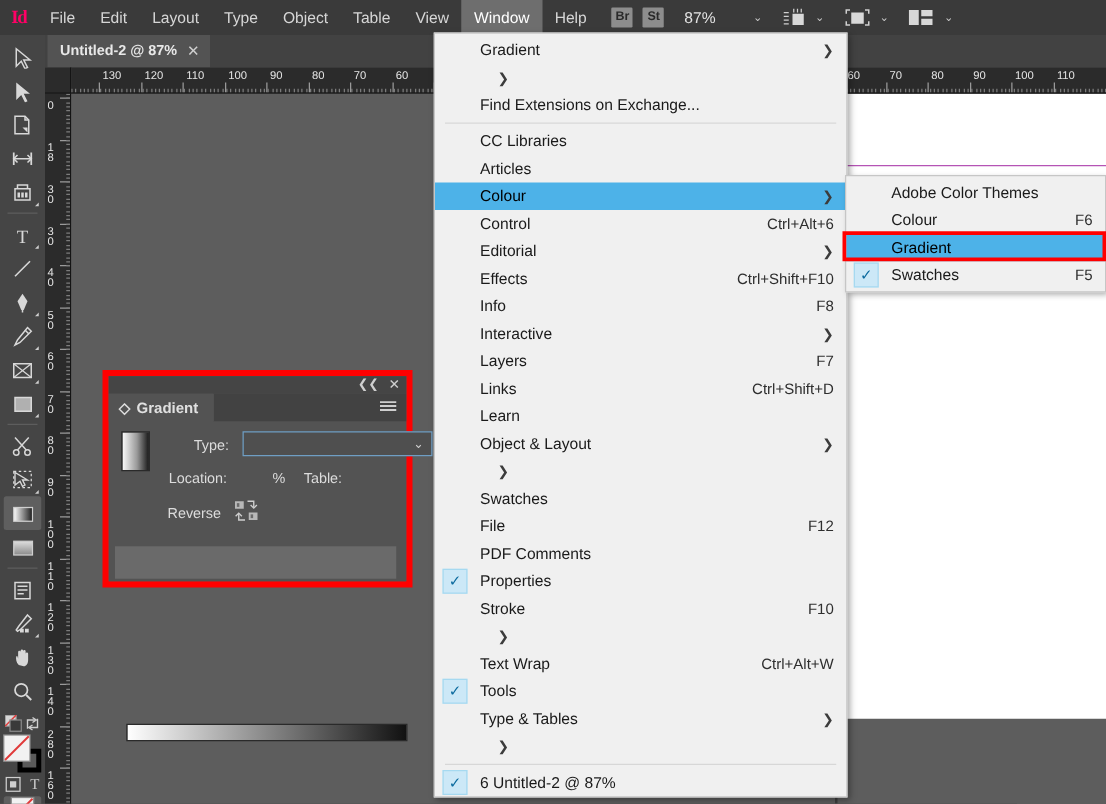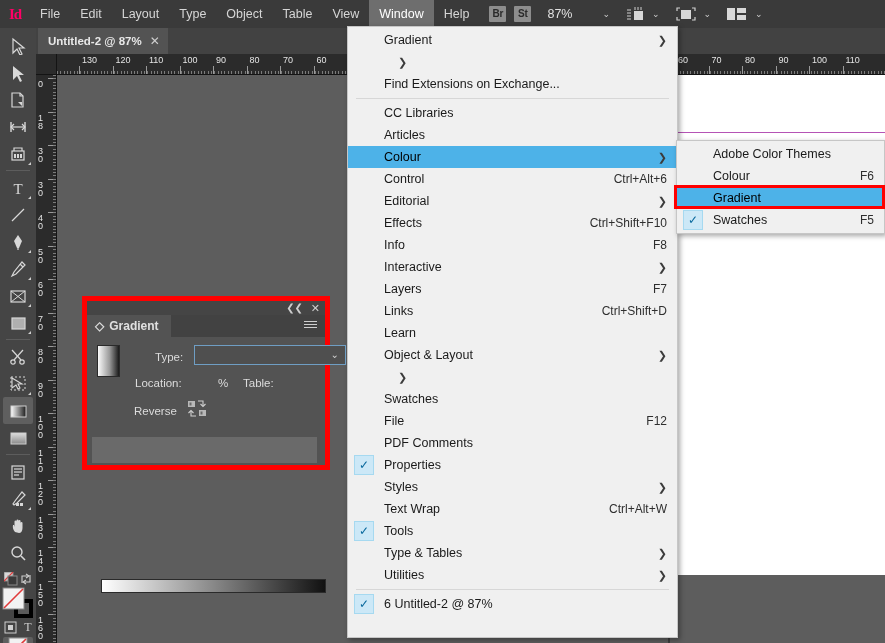--- a/index.html
+++ b/index.html
@@ -950,21 +950,21 @@
       <div class="rv-lab" style="top: 340px;">100</div>
       <div class="rv-tick" style="top: 371.5px; width: 8px;"></div>
       <div class="rv-lab" style="top: 373.5px;">110</div>
       <div class="rv-tick" style="top: 405px; width: 8px;"></div>
       <div class="rv-lab" style="top: 407px;">120</div>
       <div class="rv-tick" style="top: 438.5px; width: 8px;"></div>
       <div class="rv-lab" style="top: 440.5px;">130</div>
       <div class="rv-tick" style="top: 472px; width: 8px;"></div>
       <div class="rv-lab" style="top: 474px;">140</div>
       <div class="rv-tick" style="top: 505.5px; width: 8px;"></div>
-      <div class="rv-lab" style="top: 507.5px;">150</div>
+      <div class="rv-lab" style="top: 507.5px;">280</div>
       <div class="rv-tick" style="top: 539px; width: 8px;"></div>
       <div class="rv-lab" style="top: 541px;">160</div>
       <div class="rv-tick" style="top: 0px; width: 3px; background: rgb(124, 124, 124);"></div>
       <div class="rv-tick" style="top: 3px; width: 3px; background: rgb(124, 124, 124);"></div>
       <div class="rv-tick" style="top: 7px; width: 3px; background: rgb(124, 124, 124);"></div>
       <div class="rv-tick" style="top: 10px; width: 3px; background: rgb(124, 124, 124);"></div>
       <div class="rv-tick" style="top: 13px; width: 3px; background: rgb(124, 124, 124);"></div>
       <div class="rv-tick" style="top: 17px; width: 3px; background: rgb(124, 124, 124);"></div>
       <div class="rv-tick" style="top: 20px; width: 3px; background: rgb(124, 124, 124);"></div>
       <div class="rv-tick" style="top: 23px; width: 3px; background: rgb(124, 124, 124);"></div>
@@ -1207,37 +1207,39 @@
         <div class="mshort">F12</div>
       </div>
       <div class="mrow">
         <div class="mlabel">PDF Comments</div>
       </div>
       <div class="mrow">
         <div class="mcheckbox">✓</div>
         <div class="mlabel">Properties</div>
       </div>
       <div class="mrow">
-        <div class="mlabel">Styles</div>
+        <div class="mlabel">Stroke</div>
+        <div class="mshort">F10</div>
+      </div>
+      <div class="mrow">
         <div class="marrow">❯</div>
       </div>
       <div class="mrow">
         <div class="mlabel">Text Wrap</div>
         <div class="mshort">Ctrl+Alt+W</div>
       </div>
       <div class="mrow">
         <div class="mcheckbox">✓</div>
         <div class="mlabel">Tools</div>
       </div>
       <div class="mrow">
         <div class="mlabel">Type &amp; Tables</div>
         <div class="marrow">❯</div>
       </div>
       <div class="mrow">
-        <div class="mlabel">Utilities</div>
         <div class="marrow">❯</div>
       </div>
       <div class="msep"></div>
       <div class="mrow">
         <div class="mcheckbox">✓</div>
         <div class="mlabel">6 Untitled-2 @ 87%</div>
       </div>
     </div>
 
   <div class="submenu" id="colour-submenu">

